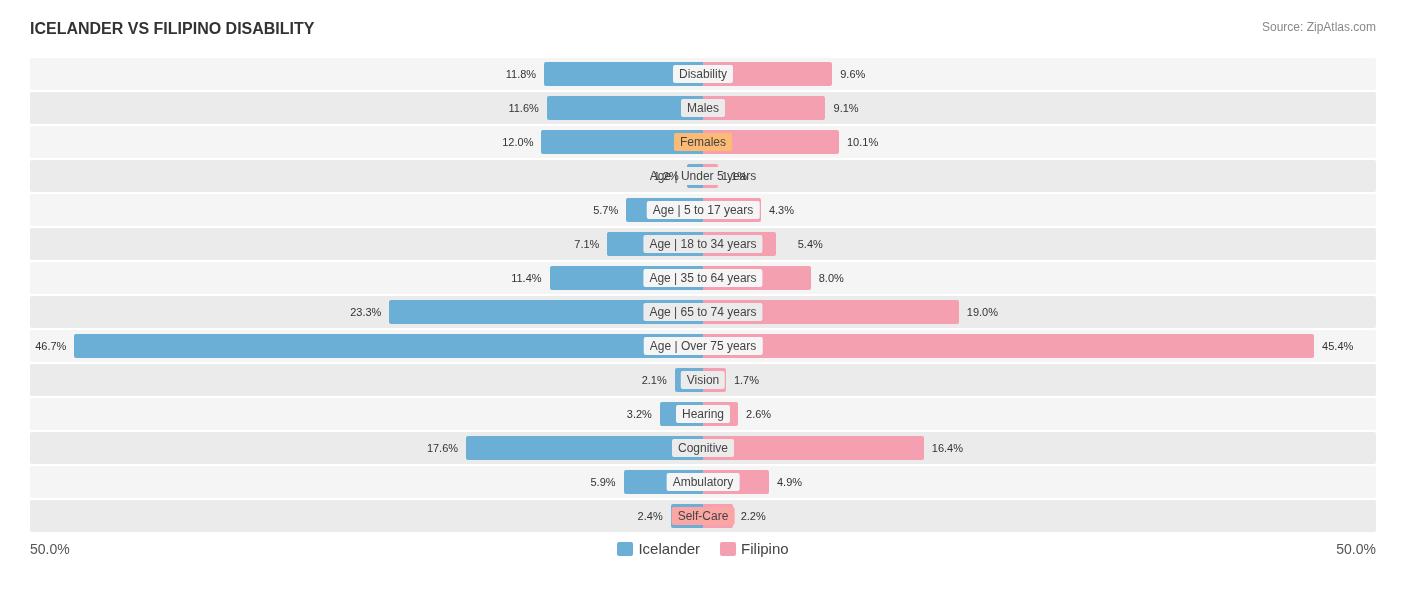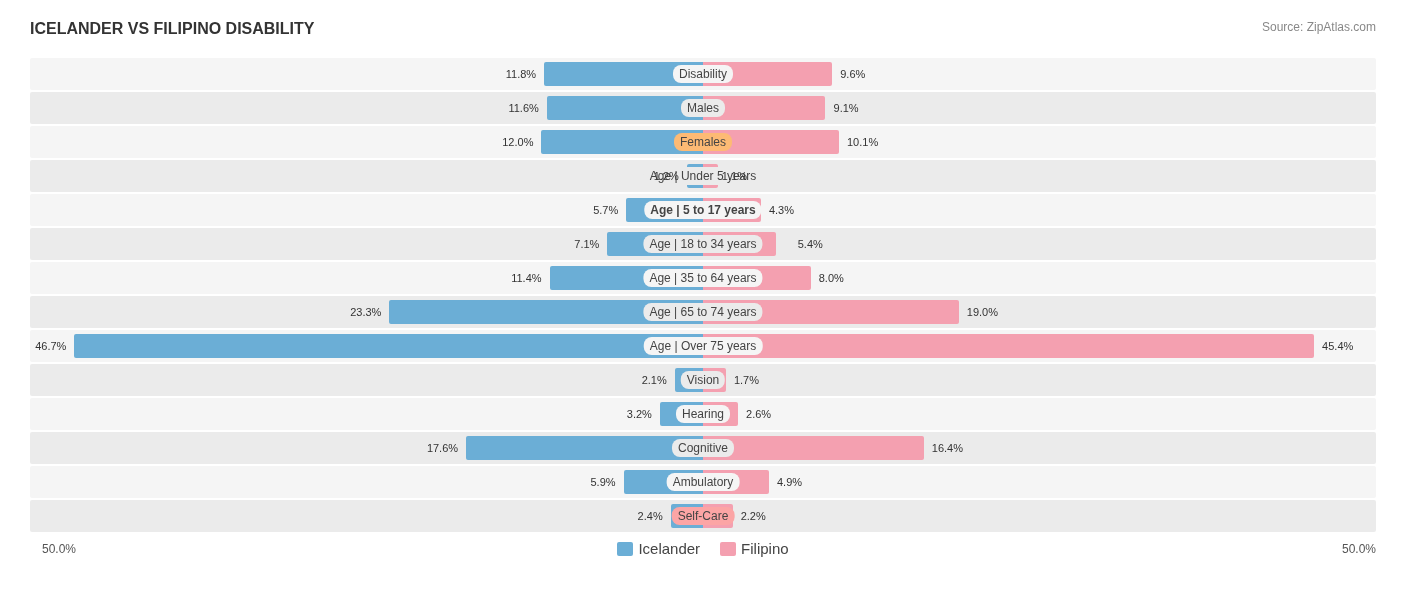--- a/index.html
+++ b/index.html
@@ -43,21 +43,21 @@
     .center-label {
       position: absolute;
       left: 50%;
       transform: translateX(-50%);
       background: #f5f5f5;
       font-size: 12px;
       color: #444;
       white-space: nowrap;
       z-index: 10;
       padding: 2px 6px;
-      border-radius: 8px;
+      border-radius: 2px;
       text-align: center;
       font-weight: 500;
     }
 
     
     .left-bar {
       position: absolute;
       right: 50%;
       top: 4px;
       bottom: 4px;
@@ -98,23 +98,22 @@
     }
 
     .footer-row {
       display: flex;
       justify-content: space-between;
       align-items: center;
       margin-top: 8px;
       padding: 0 0;
     }
     .footer-scale {
-      font-size: 12px;
+      font-size: 14px;
       color: #555;
-      margin-left: 12px;
     }
     .legend {
       display: flex;
       gap: 20px;
       align-items: center;
       font-size: 15px;
       color: #444;
     }
     .legend-item {
       display: flex;
@@ -168,21 +167,21 @@
     <div class="bar-row" style="background: rgb(235, 235, 235);">
       <div class="left-bar" style="width: 1.2%;"></div>
       <div class="right-bar" style="width: 1.1%;"></div>
       <div class="center-label" style="background: rgb(235, 235, 235);">Age | Under 5 years</div>
       <div class="left-value" style="right: 51.5%; padding-right: 4px;">1.2%</div>
       <div class="right-value" style="left: 51.4%; ">1.1%</div>
     </div>
     <div class="bar-row" style="background: rgb(245, 245, 245);">
       <div class="left-bar" style="width: 5.7%;"></div>
       <div class="right-bar" style="width: 4.3%;"></div>
-      <div class="center-label" style="background: rgb(245, 245, 245); font-weight: bold;">Age | 5 to 17 years</div>
+      <div class="center-label" style="background: rgb(245, 245, 245);">Age | 5 to 17 years</div>
       <div class="left-value" style="right: 56%; padding-right: 4px;">5.7%</div>
       <div class="right-value" style="left: 54.6%; padding-left: 4px;">4.3%</div>
     </div>
     <div class="bar-row" style="background: rgb(235, 235, 235);">
       <div class="left-bar" style="width: 7.1%;"></div>
       <div class="right-bar" style="width: 5.4%;"></div>
       <div class="center-label" style="background: rgb(235, 235, 235);">Age | 18 to 34 years</div>
       <div class="left-value" style="right: 57.4%; padding-right: 4px;">7.1%</div>
       <div class="right-value" style="left: 55.7%; padding-left: 4px; margin-left: 14px;">5.4%</div>
     </div>

